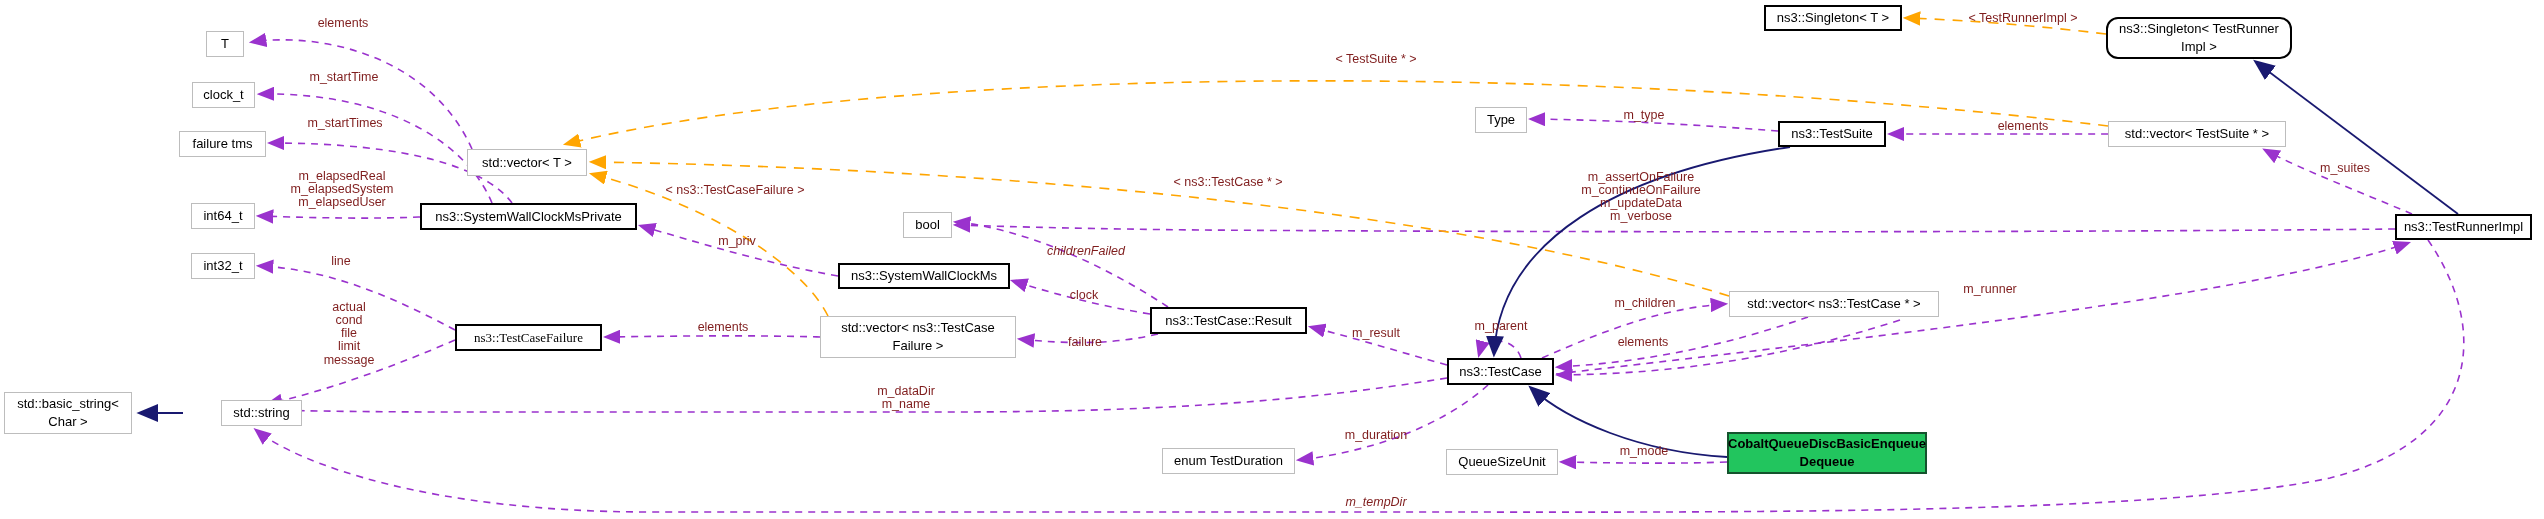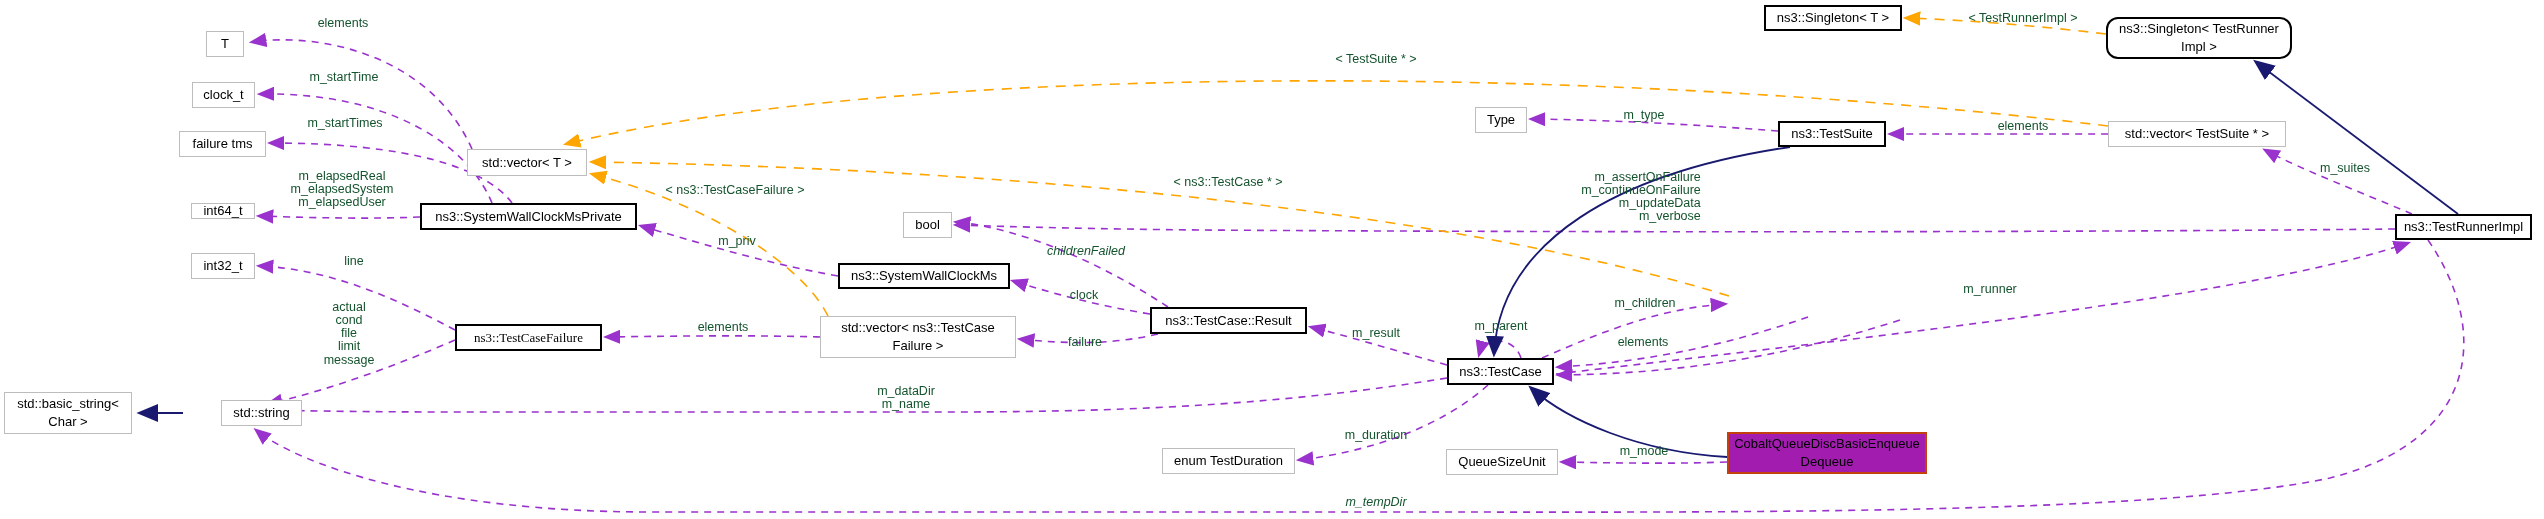--- a/index.html
+++ b/index.html
@@ -4,22 +4,22 @@
 <style>
   html,body{margin:0;padding:0;background:#ffffff;}
   #canvas{position:relative;width:2544px;height:519px;overflow:hidden;
           font-family:"Liberation Sans","DejaVu Sans",sans-serif;background:#fff;}
   #edges{position:absolute;left:0;top:0;width:2544px;height:519px;}
   .node{position:absolute;display:flex;align-items:center;justify-content:center;
         text-align:center;background:#fff;color:#000;font-size:13px;line-height:1.35;
         white-space:pre-line;box-sizing:border-box;}
   .node.plain{border:1px solid #bdbdbd;}
   .node.cls{border:2px solid #000000;}
-  .node.current{border:2px solid #c2410c;background:#a21caf;}
-  .edge-label{position:absolute;transform:translate(-50%,-50%);color:#14532d;
+  .node.current{border:2px solid #14532d;background:#22c55e;font-weight:bold;}
+  .edge-label{position:absolute;transform:translate(-50%,-50%);color:#7f1d1d;
         font-size:12.5px;line-height:1.05;text-align:center;white-space:pre-line;}
 </style>
 </head>
 <body>
 
 <div id="canvas">
 
   <svg id="edges" viewBox="0 0 2544 519" xmlns="http://www.w3.org/2000/svg">
     <defs>
       <marker id="ah-purple" markerWidth="11" markerHeight="9" refX="9" refY="4.5" orient="auto">
@@ -72,21 +72,21 @@
       <path d="M 183,413 L 140,413" marker-end="url(#ah-navy)"></path>
       <path d="M 1790,147 C 1620,172 1500,240 1494,354" marker-end="url(#ah-navy)"></path>
       <path d="M 1727,457 C 1640,452 1568,421 1531,388" marker-end="url(#ah-navy)"></path>
       <path d="M 2458,214 L 2256,62" marker-end="url(#ah-navy)"></path>
     </g>
   </svg>
 
   <div class="node plain" style="left:206px;top:31px;width:38px;height:26px;">T</div>
   <div class="node plain" style="left:192px;top:82px;width:63px;height:26px;">clock_t</div>
   <div class="node plain" style="left:179px;top:131px;width:87px;height:26px;">failure tms</div>
-  <div class="node plain" style="left:191px;top:203px;width:64px;height:16px;text-align:center;">int64_t</div>
+  <div class="node plain" style="left:191px;top:203px;width:64px;height:26px;text-align:center;">int64_t</div>
   <div class="node plain" style="left:191px;top:253px;width:64px;height:26px;">int32_t</div>
   <div class="node plain" style="left:4px;top:392px;width:128px;height:42px;">std::basic_string&lt;
 Char &gt;</div>
   <div class="node plain" style="left:197px;top:400px;width:81px;height:26px;margin-left:24px;">std::string</div>
   <div class="node plain" style="left:467px;top:149px;width:120px;height:27px;">std::vector&lt; T &gt;</div>
   <div class="node cls" style="left:420px;top:203px;width:217px;height:27px;">ns3::SystemWallClockMsPrivate</div>
   <div class="node cls" style="left:838px;top:263px;width:172px;height:26px;">ns3::SystemWallClockMs</div>
   <div class="node plain" style="left:903px;top:212px;width:49px;height:26px;">bool</div>
   <div class="node plain" style="left:820px;top:316px;width:196px;height:42px;">std::vector&lt; ns3::TestCase
 Failure &gt;</div>
@@ -97,28 +97,29 @@
   <div class="node plain" style="left:1446px;top:449px;width:112px;height:26px;">QueueSizeUnit</div>
   <div class="node current" style="left:1727px;top:432px;width:200px;height:42px;">CobaltQueueDiscBasicEnqueue
 Dequeue</div>
   <div class="node plain" style="left:1475px;top:107px;width:52px;height:26px;">Type</div>
   <div class="node cls" style="left:1778px;top:121px;width:108px;height:26px;">ns3::TestSuite</div>
   <div class="node plain" style="left:2108px;top:121px;width:178px;height:26px;">std::vector&lt; TestSuite * &gt;</div>
   <div class="node cls" style="left:1764px;top:5px;width:138px;height:26px;">ns3::Singleton&lt; T &gt;</div>
   <div class="node cls" style="left:2106px;top:17px;width:186px;height:42px;border-radius:12px;">ns3::Singleton&lt; TestRunner
 Impl &gt;</div>
   <div class="node cls" style="left:2395px;top:214px;width:137px;height:26px;">ns3::TestRunnerImpl</div>
+  <div class="node plain" style="left:1729px;top:291px;width:210px;height:26px;">std::vector&lt; ns3::TestCase * &gt;</div>
 
   <div class="edge-label" style="left:343px;top:24px;">elements</div>
   <div class="edge-label" style="left:344px;top:78px;">m_startTime</div>
   <div class="edge-label" style="left:345px;top:124px;">m_startTimes</div>
   <div class="edge-label" style="left:342px;top:190px;">m_elapsedReal
 m_elapsedSystem
 m_elapsedUser</div>
-  <div class="edge-label" style="left:354px;top:262px;text-align:center;">line</div>
+  <div class="edge-label" style="left:341px;top:262px;text-align:center;">line</div>
   <div class="edge-label" style="left:349px;top:334px;">actual
 cond
 file
 limit
 message</div>
   <div class="edge-label" style="left:737px;top:242px;">m_priv</div>
   <div class="edge-label" style="left:723px;top:328px;">elements</div>
   <div class="edge-label" style="left:1086px;top:252px;font-style:italic;">childrenFailed</div>
   <div class="edge-label" style="left:1084px;top:296px;">clock</div>
   <div class="edge-label" style="left:1085px;top:343px;">failure</div>
@@ -128,21 +129,21 @@
   <div class="edge-label" style="left:1376px;top:436px;">m_duration</div>
   <div class="edge-label" style="left:1376px;top:503px;font-style:italic;">m_tempDir</div>
   <div class="edge-label" style="left:1501px;top:327px;">m_parent</div>
   <div class="edge-label" style="left:1645px;top:304px;">m_children</div>
   <div class="edge-label" style="left:1643px;top:343px;">elements</div>
   <div class="edge-label" style="left:1644px;top:452px;">m_mode</div>
   <div class="edge-label" style="left:1644px;top:116px;">m_type</div>
   <div class="edge-label" style="left:2023px;top:127px;">elements</div>
   <div class="edge-label" style="left:2345px;top:169px;">m_suites</div>
   <div class="edge-label" style="left:1990px;top:290px;">m_runner</div>
-  <div class="edge-label" style="left:1641px;top:197px;text-align:right;">m_assertOnFailure
+  <div class="edge-label" style="left:1641px;top:197px;">m_assertOnFailure
 m_continueOnFailure
 m_updateData
 m_verbose</div>
   <div class="edge-label" style="left:735px;top:191px;">&lt; ns3::TestCaseFailure &gt;</div>
   <div class="edge-label" style="left:1228px;top:183px;">&lt; ns3::TestCase * &gt;</div>
   <div class="edge-label" style="left:1376px;top:60px;">&lt; TestSuite * &gt;</div>
   <div class="edge-label" style="left:2023px;top:19px;">&lt; TestRunnerImpl &gt;</div>
 
 </div>
 

